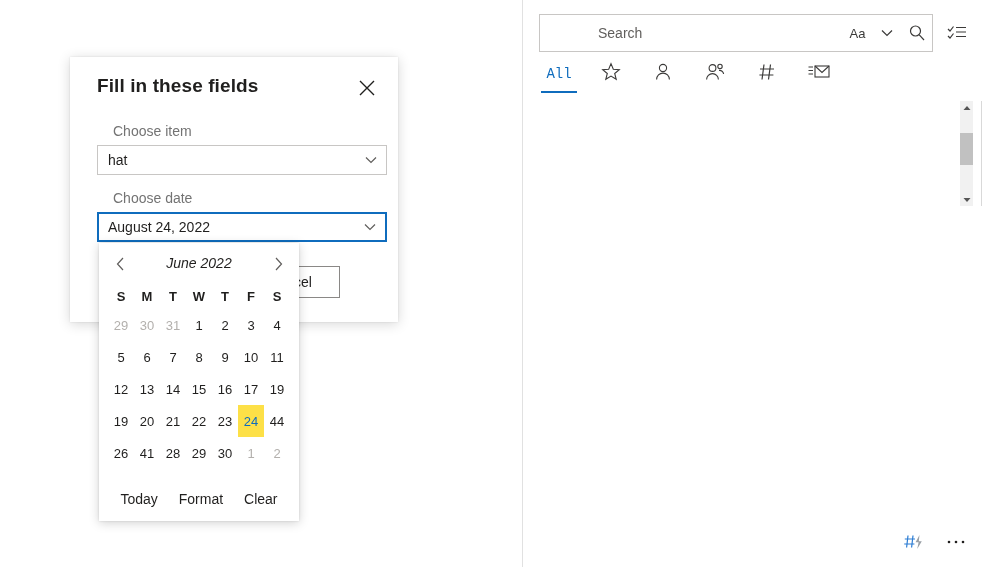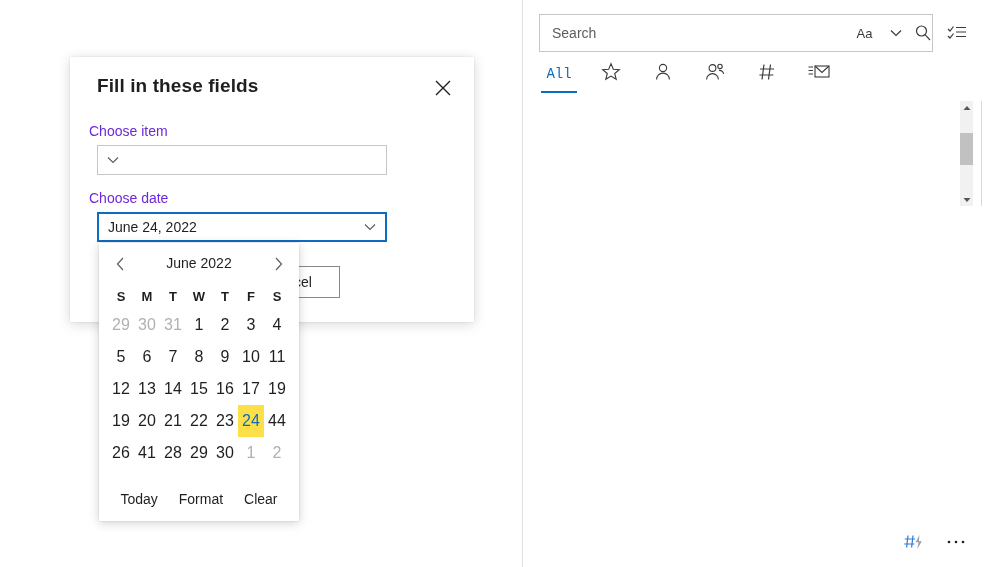--- a/index.html
+++ b/index.html
@@ -13,39 +13,39 @@
   #root { position: relative; width: 984px; height: 567px; background: #ffffff; }
 
   
   .pane-divider {
     position: absolute; left: 522px; top: 0; width: 1px; height: 567px;
     background: #e1e1e1;
   }
 
   
   .dialog {
-    position: absolute; left: 70px; top: 57px; width: 404px; height: 265px;
+    position: absolute; left: 70px; top: 57px; width: 328px; height: 265px;
     background: #ffffff;
     box-shadow: 0 2px 12px rgba(0,0,0,0.16), 0 0 2px rgba(0,0,0,0.10);
   }
   .dialog-title {
     position: absolute; left: 27px; top: 18px;
     font-size: 19px; font-weight: 600; color: #201f1e; letter-spacing: .1px;
   }
   .dialog-close {
     position: absolute; right: 16px; top: 16px;
     width: 30px; height: 30px;
     display: flex; align-items: center; justify-content: center;
     cursor: pointer; color: #201f1e;
   }
   .dialog-close svg { display: block; }
 
   .field-label {
-    position: absolute; left: 19px;
-    font-size: 14px; color: #6d28d9;
+    position: absolute; left: 43px;
+    font-size: 14px; color: #737373;
   }
   .label-item { top: 66px; }
   .label-date { top: 133px; }
 
   .combo {
     position: absolute; left: 27px; width: 290px; height: 30px;
     background: #ffffff; border: 1px solid #c8c6c4;
     display: flex; align-items: center; cursor: pointer;
   }
   .combo.item { top: 88px; }
@@ -66,21 +66,21 @@
   }
 
   
   .calendar {
     position: absolute; left: 99px; top: 243px; width: 200px; height: 278px;
     background: #ffffff;
     box-shadow: 0 2px 10px rgba(0,0,0,0.18), 0 0 2px rgba(0,0,0,0.12);
     z-index: 5;
   }
   .cal-head {
-    position: relative; height: 40px; display: flex; align-items: center;
+    position: relative; height: 40px; display: flex; align-items: center; font-style: italic;
   }
   .cal-nav {
     width: 26px; height: 26px; display: flex; align-items: center; justify-content: center;
     color: #605e5c; cursor: pointer;
   }
   .cal-prev { position: absolute; left: 8px; top: 8px; }
   .cal-next { position: absolute; right: 8px; top: 8px; }
   .cal-title {
     position: absolute; left: 0; right: 0; text-align: center;
     font-size: 14px; color: #201f1e; cursor: pointer;
@@ -89,47 +89,47 @@
     padding: 0 9px;
     display: grid; grid-template-columns: repeat(7, 1fr);
     row-gap: 0;
   }
   .cal-dow {
     height: 26px; display: flex; align-items: center; justify-content: center;
     font-size: 13px; font-weight: 700; color: #201f1e;
   }
   .cal-day {
     height: 32px; display: flex; align-items: center; justify-content: center;
-    font-size: 16px; color: #201f1e; cursor: pointer;
+    font-size: 13px; color: #201f1e; cursor: pointer;
   }
   .cal-day.out { color: #b3b0ad; }
   .cal-day.sel { background: #fde047; color: #0f6cbd; font-weight: 400; }
   .cal-footer {
     position: absolute; left: 0; right: 0; bottom: 0; height: 44px;
     display: flex; align-items: center; justify-content: space-around;
     padding: 0 11px;
   }
   .cal-foot-btn { font-size: 14px; color: #201f1e; cursor: pointer; }
 
   
   .rpane { position: absolute; left: 523px; top: 0; width: 461px; height: 567px; background: #fff; }
 
   .search-row { position: absolute; left: 16px; top: 14px; width: 432px; height: 38px; display: flex; align-items: center; }
   .search-box {
     width: 400px; height: 38px; border: 1px solid #c8c6c4; background: #fff;
-    display: flex; align-items: center;
+    display: flex; align-items: center; padding-left: 46px;
   }
   .search-input {
     flex: 1; border: 0; outline: none; background: transparent;
     padding-left: 12px; font-family: "Liberation Sans", sans-serif;
     font-size: 14px; color: #201f1e;
   }
   .search-input::placeholder { color: #605e5c; }
   .search-tool {
-    width: 30px; height: 36px; display: flex; align-items: center; justify-content: flex-end;
+    width: 30px; height: 36px; display: flex; align-items: center; justify-content: center;
     color: #3b3a39; cursor: pointer; font-size: 13px;
   }
   .list-toggle {
     margin-left: 10px; width: 28px; height: 28px;
     display: flex; align-items: center; justify-content: center; color: #3b3a39; cursor: pointer;
   }
 
   .tabs { position: absolute; left: 16px; top: 58px; width: 432px; height: 34px; display: flex; align-items: flex-start; }
   .tab {
     min-width: 40px; height: 32px; margin-right: 12px;
@@ -161,30 +161,31 @@
   <div class="dialog">
     <div class="dialog-title">Fill in these fields</div>
     <div class="dialog-close">
       <svg width="18" height="18" viewBox="0 0 18 18" aria-hidden="true">
         <path d="M2 2 L16 16 M16 2 L2 16" stroke="#201f1e" stroke-width="1.4" fill="none"></path>
       </svg>
     </div>
 
     <div class="field-label label-item">Choose item</div>
     <div class="combo item">
+      <div class="combo-value">hat</div>
       <div class="combo-caret">
         <svg width="12" height="8" viewBox="0 0 12 8">
             <path d="M1 1.5 L6 6.5 L11 1.5" stroke="#605e5c" stroke-width="1.2" fill="none"></path>
           </svg>
       </div>
     </div>
 
     <div class="field-label label-date">Choose date</div>
     <div class="combo date">
-      <div class="combo-value">June 24, 2022</div>
+      <div class="combo-value">August 24, 2022</div>
       <div class="combo-caret">
         <svg width="12" height="8" viewBox="0 0 12 8">
             <path d="M1 1.5 L6 6.5 L11 1.5" stroke="#605e5c" stroke-width="1.2" fill="none"></path>
           </svg>
       </div>
     </div>
   </div>
 
   <div class="dialog-cancel">Cancel</div>
 

